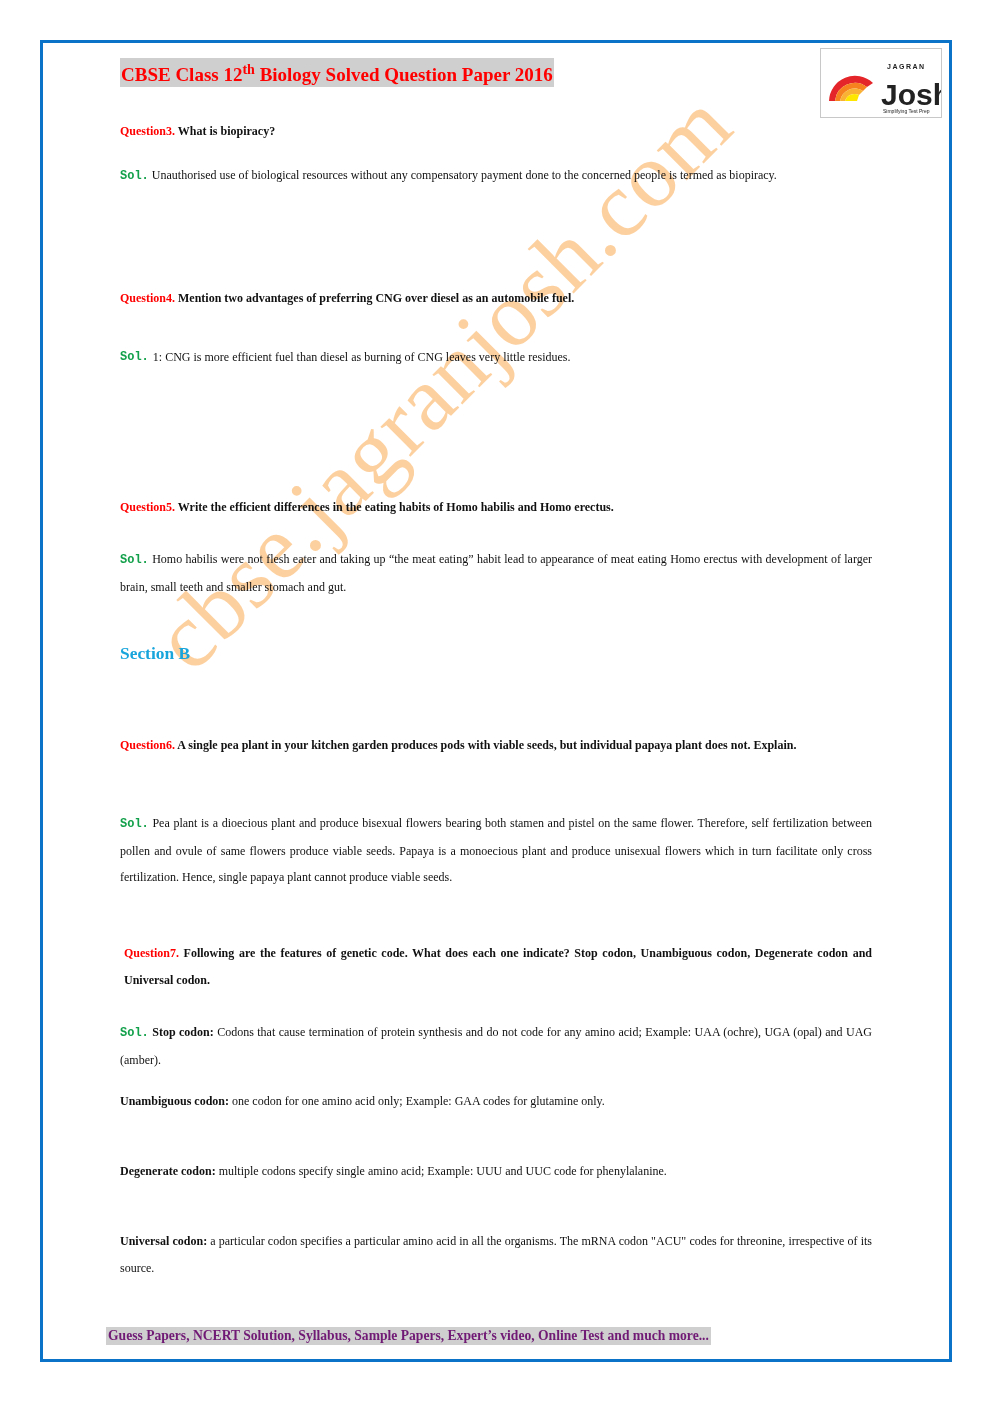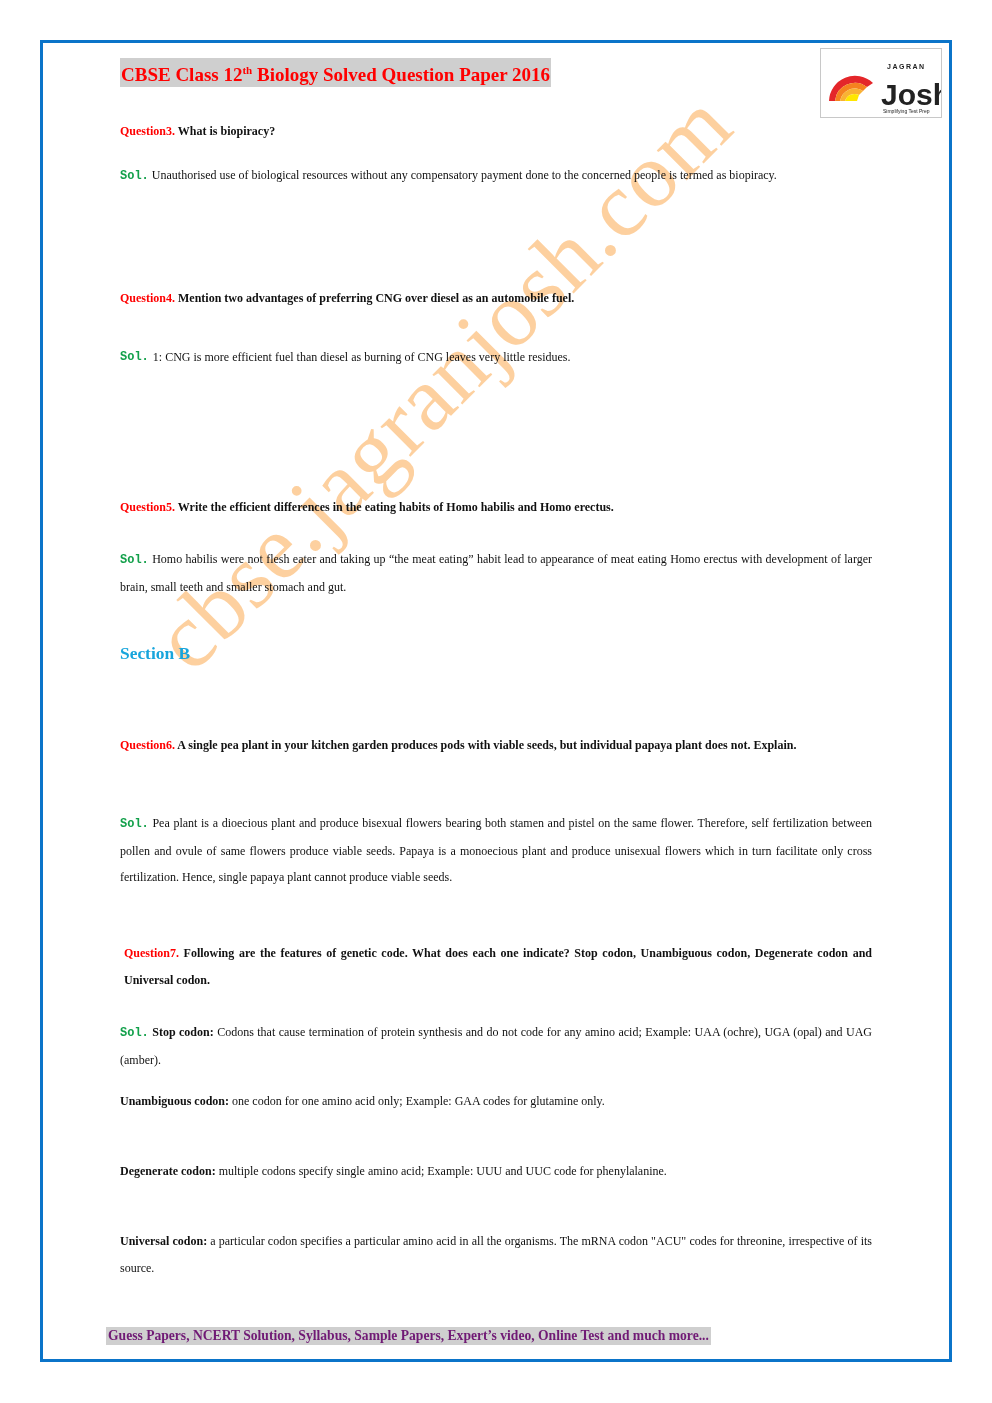--- a/index.html
+++ b/index.html
@@ -1,19 +1,19 @@
 <!DOCTYPE html>
 <html><head>
   <meta charset="utf-8">
   <style>
     html, body { margin: 0; padding: 0; background: #ffffff; }
     body { width: 992px; height: 1403px; position: relative; overflow: hidden; font-family: "Liberation Serif", serif; color: #111; }
     .frame { position: absolute; left: 40px; top: 40px; width: 906px; height: 1316px; border: 3px solid #0B74C9; box-sizing: content-box; }
     .header-title { position: absolute; left: 120px; top: 58px; background: #cfcfcf; color: #ff0000; font-weight: bold; font-size: 19px; padding: 0 1px; line-height: 24px; }
-    .header-title sup { font-size: 11px; }
+    .header-title sup { font-size: 14px; }
     .logo { position: absolute; left: 820px; top: 48px; width: 120px; height: 68px; border: 1px solid #c8c8c8; background: #fff; }
     .logo svg { display: block; }
     .block { position: absolute; left: 120px; width: 752px; font-size: 12px; line-height: 26.5px; text-align: justify; }
     .q-label { color: #ff0000; font-weight: bold; }
     .q-text { font-weight: bold; color: #111; }
     .sol-label { color: #12a04a; font-weight: bold; font-family: Liberation Mono, monospace; }
     .term { font-weight: bold; }
     .section { position: absolute; left: 120px; width: 752px; text-align: left; color: #18a5dc; font-weight: bold; font-size: 17.4px; font-family: Liberation Serif, serif; }
     .footer { position: absolute; left: 106px; top: 1327px; background: #cfcfcf; color: #701a75; font-size: 13.6px; font-weight: bold; line-height: 18px; padding: 0 2px; }
     .watermark { position: absolute; left: 170px; top: 600px; color: rgba(252,170,80,0.55); font-size: 92px; font-family: "Liberation Serif", serif; transform: rotate(-45deg); transform-origin: left center; white-space: nowrap; pointer-events: none; letter-spacing: 1px; }

